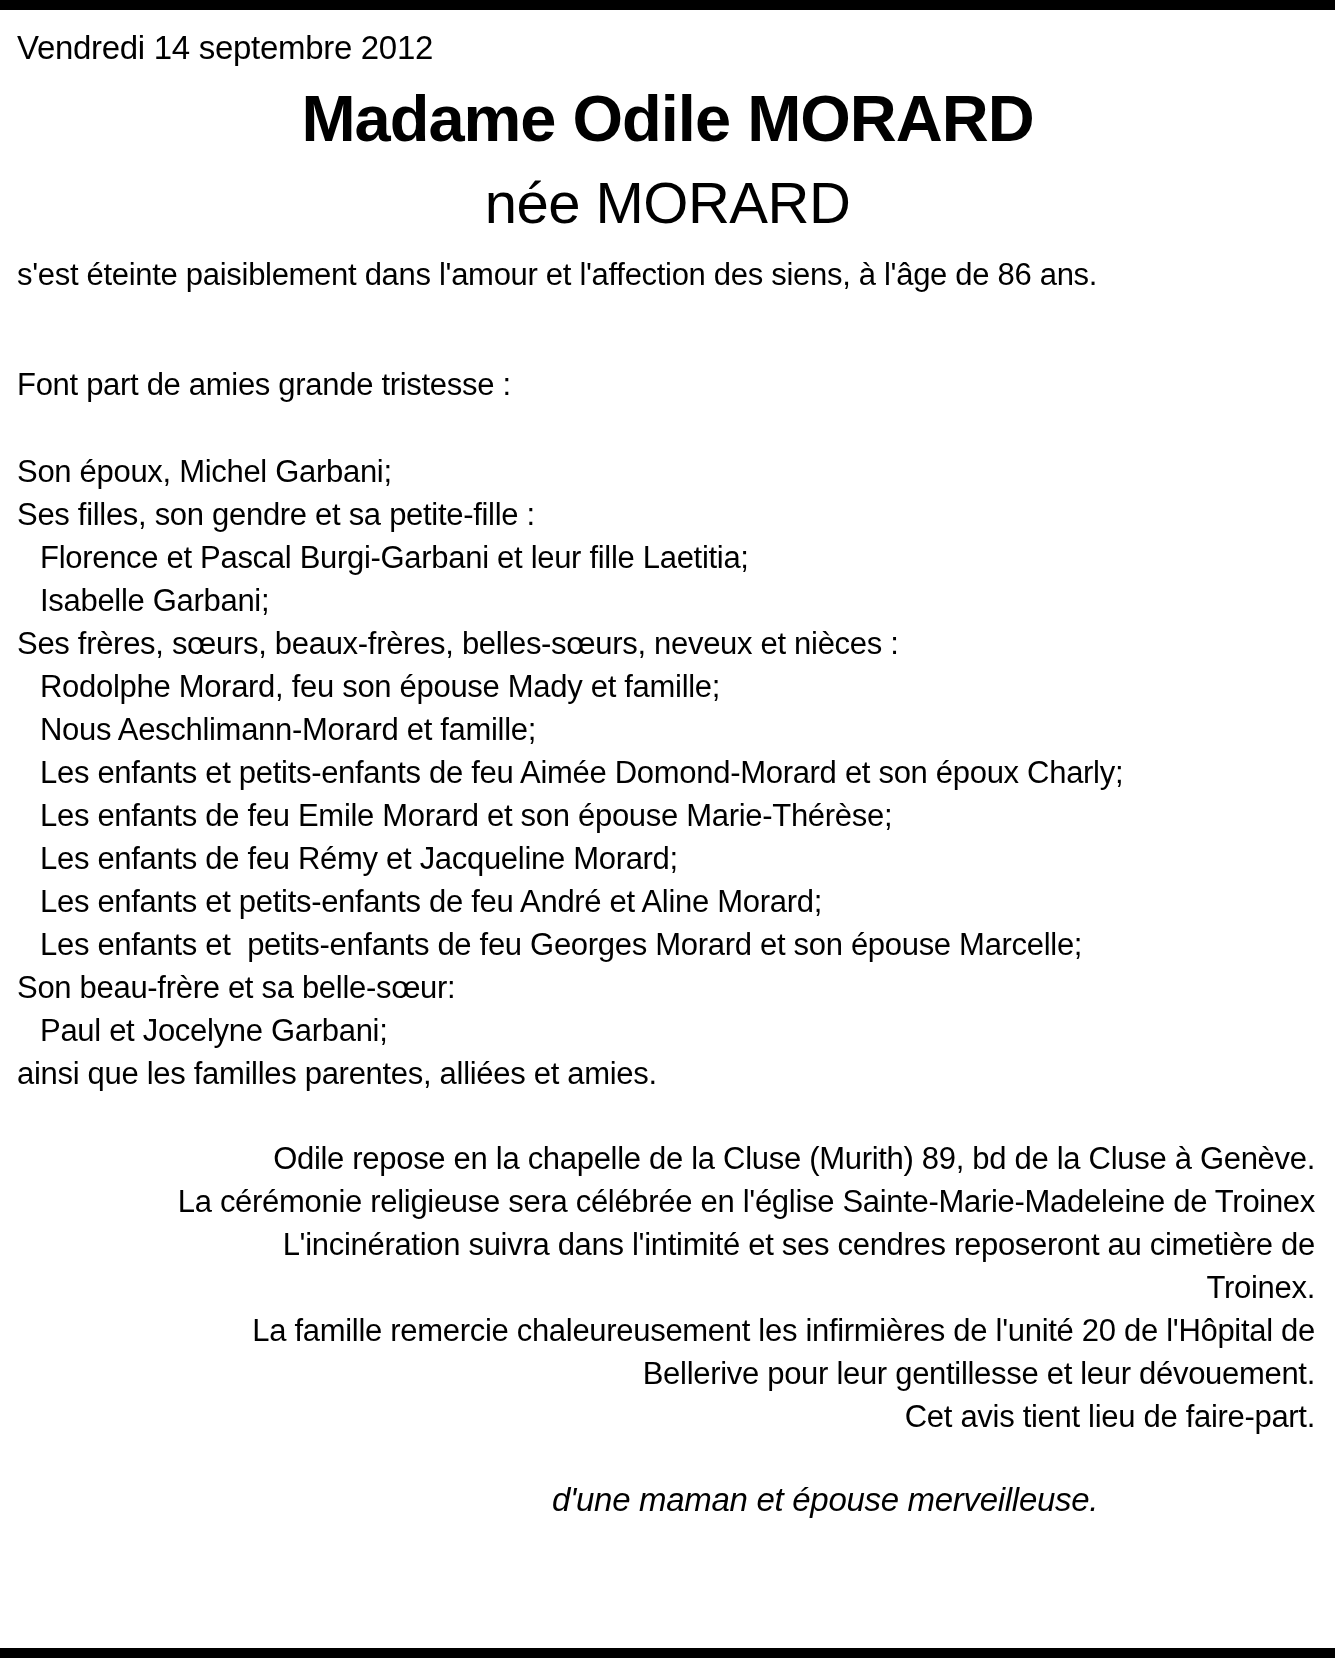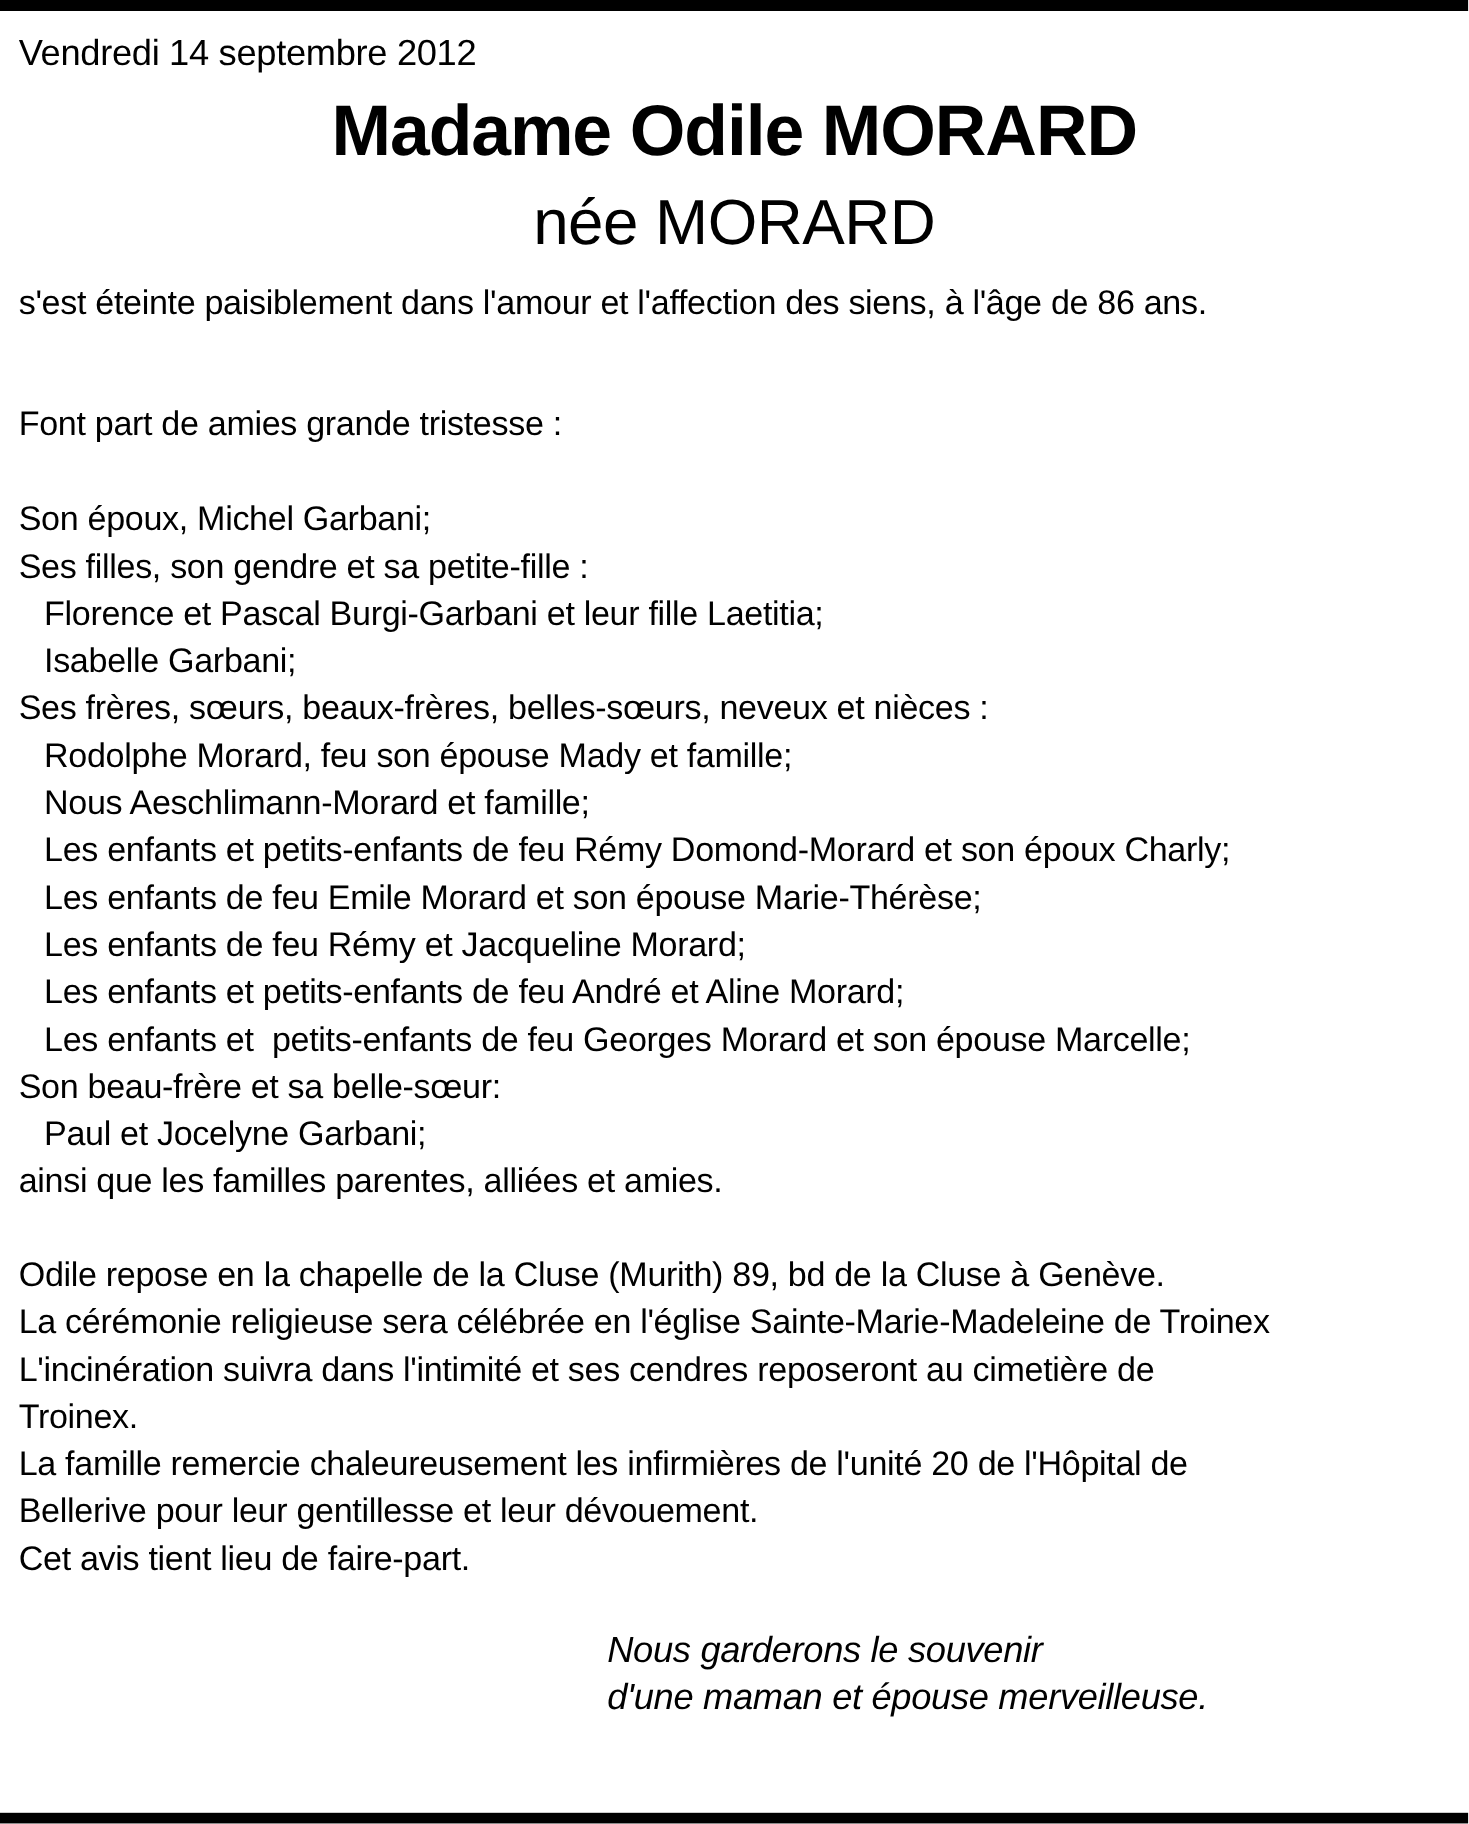--- a/index.html
+++ b/index.html
@@ -64,20 +64,21 @@
   .announcement {
     margin: 67px 20px 0 17px;
     font-size: 31px;
     letter-spacing: -0.3px;
   }
   .family {
     margin: 44px 20px 0 17px;
   }
   .ceremony {
     margin: 42px 20px 0 17px;
+    text-align: right;
   }
   .family .line.indent { padding-left: 23px; }
   .closing {
     margin: 40px 0 0 552px;
     font-size: 33px;
     font-style: italic;
     letter-spacing: -0.3px;
   }
   .closing .line {
     line-height: 43px;
@@ -102,39 +103,38 @@
   <div class="announcement">Font part de amies grande tristesse :</div>
 
   <div class="bodytext family">
       <div class="line"><span>Son époux, Michel </span><b>Garbani</b><span>;</span></div>
       <div class="line"><span>Ses filles, son gendre et sa petite-fille :</span></div>
       <div class="line indent"><span>Florence et Pascal </span><b>Burgi-Garbani</b><span> et leur fille Laetitia;</span></div>
       <div class="line indent"><span>Isabelle </span><b>Garbani</b><span>;</span></div>
       <div class="line"><span>Ses frères, sœurs, beaux-frères, belles-sœurs, neveux et nièces :</span></div>
       <div class="line indent"><span>Rodolphe </span><b>Morard</b><span>, feu son épouse Mady et famille;</span></div>
       <div class="line indent"><span>Nous </span><b>Aeschlimann-Morard</b><span> et famille;</span></div>
-      <div class="line indent"><span>Les enfants et petits-enfants de feu Rémy </span><b>Domond-Morard</b><span> et son époux Charly;</span></div>
+      <div class="line indent"><span>Les enfants et petits-enfants de feu Aimée </span><b>Domond-Morard</b><span> et son époux Charly;</span></div>
       <div class="line indent"><span>Les enfants de feu Emile </span><b>Morard</b><span> et son épouse Marie-Thérèse;</span></div>
       <div class="line indent"><span>Les enfants de feu Rémy et Jacqueline </span><b>Morard</b><span>;</span></div>
       <div class="line indent"><span>Les enfants et petits-enfants de feu André et Aline </span><b>Morard</b><span>;</span></div>
       <div class="line indent"><span>Les enfants et  petits-enfants de feu Georges </span><b>Morard</b><span> et son épouse Marcelle;</span></div>
       <div class="line"><span>Son beau-frère et sa belle-sœur:</span></div>
       <div class="line indent"><span>Paul et Jocelyne </span><b>Garbani</b><span>;</span></div>
       <div class="line"><span>ainsi que les familles parentes, alliées et amies.</span></div>
     </div>
 
   <div class="bodytext ceremony">
       <div class="line">Odile repose en la chapelle de la Cluse (Murith) 89, bd de la Cluse à Genève.</div>
       <div class="line">La cérémonie religieuse sera célébrée en l'église Sainte-Marie-Madeleine de Troinex</div>
       <div class="line">L'incinération suivra dans l'intimité et ses cendres reposeront au cimetière de</div>
       <div class="line">Troinex.</div>
       <div class="line">La famille remercie chaleureusement les infirmières de l'unité 20 de l'Hôpital de</div>
       <div class="line">Bellerive pour leur gentillesse et leur dévouement.</div>
       <div class="line">Cet avis tient lieu de faire-part.</div>
     </div>
 
   <div class="closing">
-      <div class="line">Nous garderons le souvenir</div>
       <div class="line">d'une maman et épouse merveilleuse.</div>
     </div>
 
   <div class="bar bar-bottom"></div>
 </div>
 
 </body></html>

